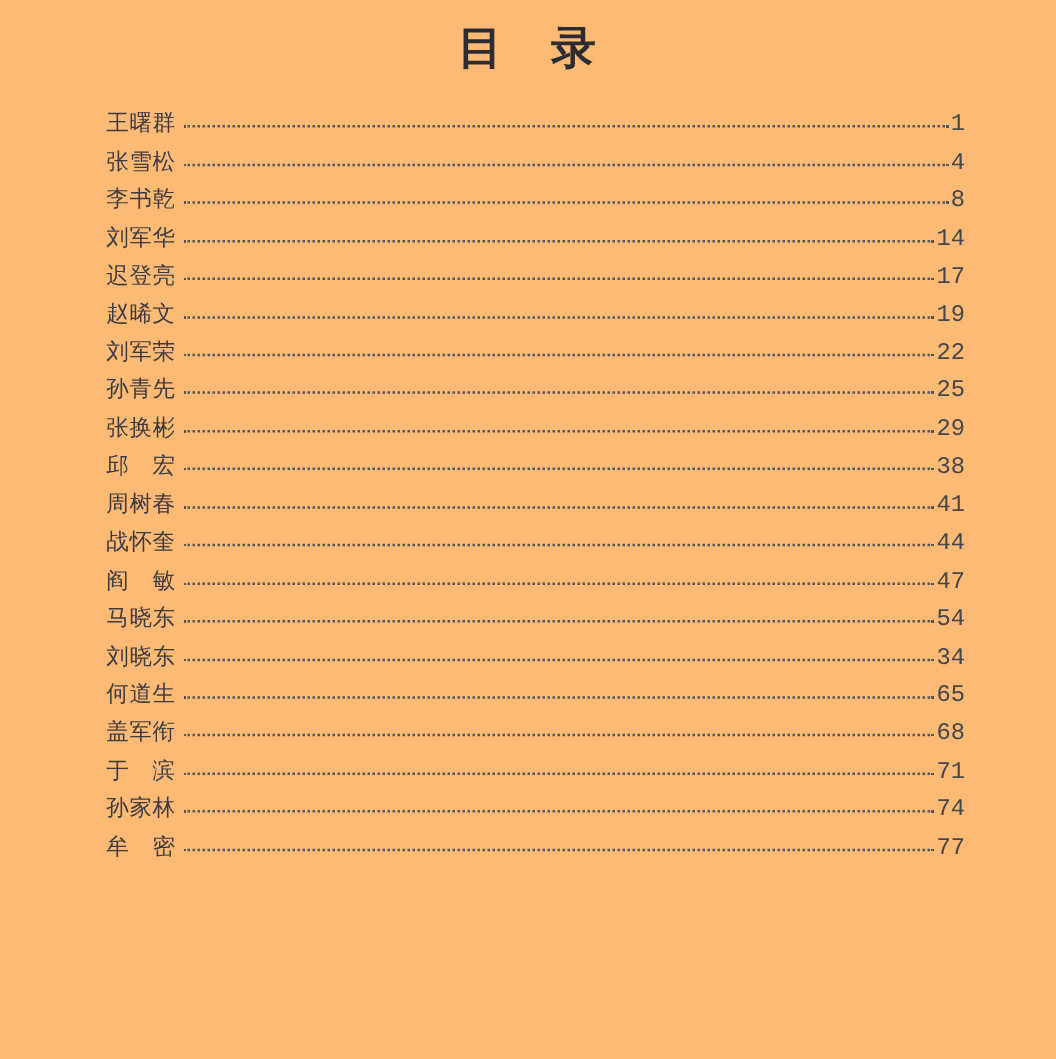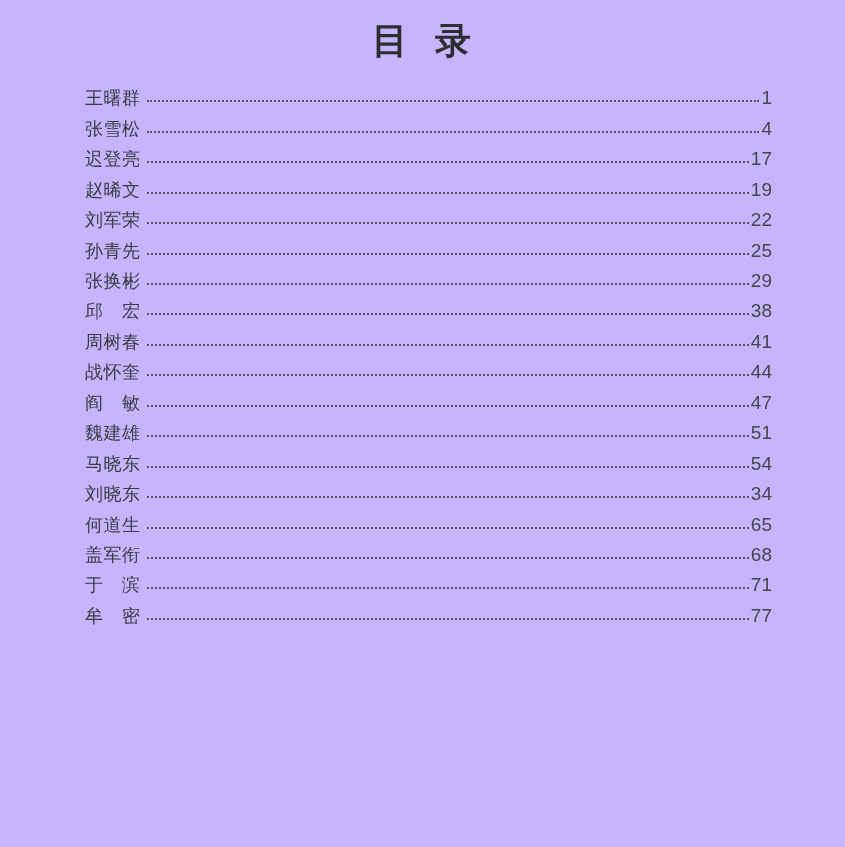--- a/index.html
+++ b/index.html
@@ -4,24 +4,24 @@
 <style>
   html, body {
     margin: 0;
     padding: 0;
     background: #ffffff;
   }
   .doc-page {
     position: relative;
     width: 845px;
     height: 847px;
-    background: #c4b5fd;
+    background: #fdba74;
     overflow: hidden;
     box-sizing: border-box;
-    font-family: Liberation Sans, sans-serif;
+    font-family: Liberation Mono, monospace;
     color: #3b3b41;
   }
   .title {
     margin: 0;
     padding-top: 20px;
     text-align: center;
     font-size: 36px;
     line-height: 1.15;
     font-weight: 700;
     color: #2c2c31;
@@ -68,22 +68,32 @@
     <span class="leader"></span>
     <span class="pnum">1</span>
   </div>
 
   <div class="row">
     <span class="name">张雪松</span>
     <span class="leader"></span>
     <span class="pnum">4</span>
   </div>
 
+  <div class="row">
+    <span class="name">李书乾</span>
+    <span class="leader"></span>
+    <span class="pnum">8</span>
+  </div>
 
 
+  <div class="row">
+    <span class="name">刘军华</span>
+    <span class="leader"></span>
+    <span class="pnum">14</span>
+  </div>
 
   <div class="row">
     <span class="name">迟登亮</span>
     <span class="leader"></span>
     <span class="pnum">17</span>
   </div>
 
   <div class="row">
     <span class="name">赵晞文</span>
     <span class="leader"></span>
@@ -127,25 +137,20 @@
     <span class="leader"></span>
     <span class="pnum">44</span>
   </div>
 
   <div class="row">
     <span class="name">阎　敏</span>
     <span class="leader"></span>
     <span class="pnum">47</span>
   </div>
 
-  <div class="row">
-    <span class="name">魏建雄</span>
-    <span class="leader"></span>
-    <span class="pnum">51</span>
-  </div>
 
   <div class="row">
     <span class="name">马晓东</span>
     <span class="leader"></span>
     <span class="pnum">54</span>
   </div>
 
   <div class="row">
     <span class="name">刘晓东</span>
     <span class="leader"></span>
@@ -164,20 +169,25 @@
     <span class="leader"></span>
     <span class="pnum">68</span>
   </div>
 
   <div class="row">
     <span class="name">于　滨</span>
     <span class="leader"></span>
     <span class="pnum">71</span>
   </div>
 
+  <div class="row">
+    <span class="name">孙家林</span>
+    <span class="leader"></span>
+    <span class="pnum">74</span>
+  </div>
 
   <div class="row">
     <span class="name">牟　密</span>
     <span class="leader"></span>
     <span class="pnum">77</span>
   </div>
 </div>
 </div>
 
 </body></html>

